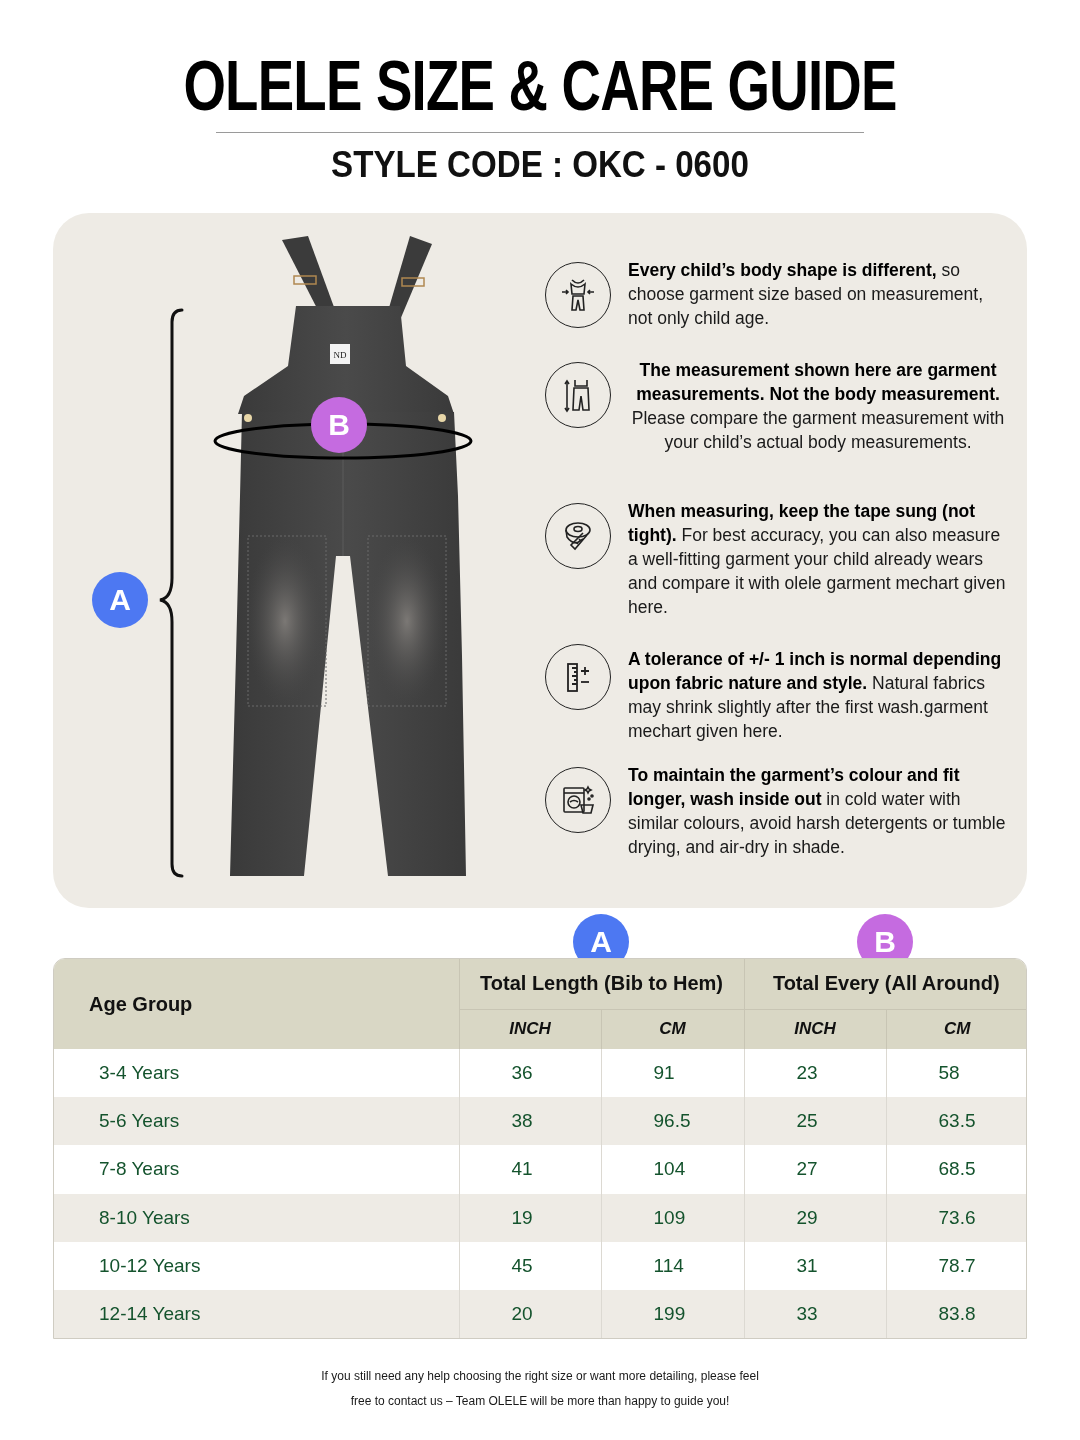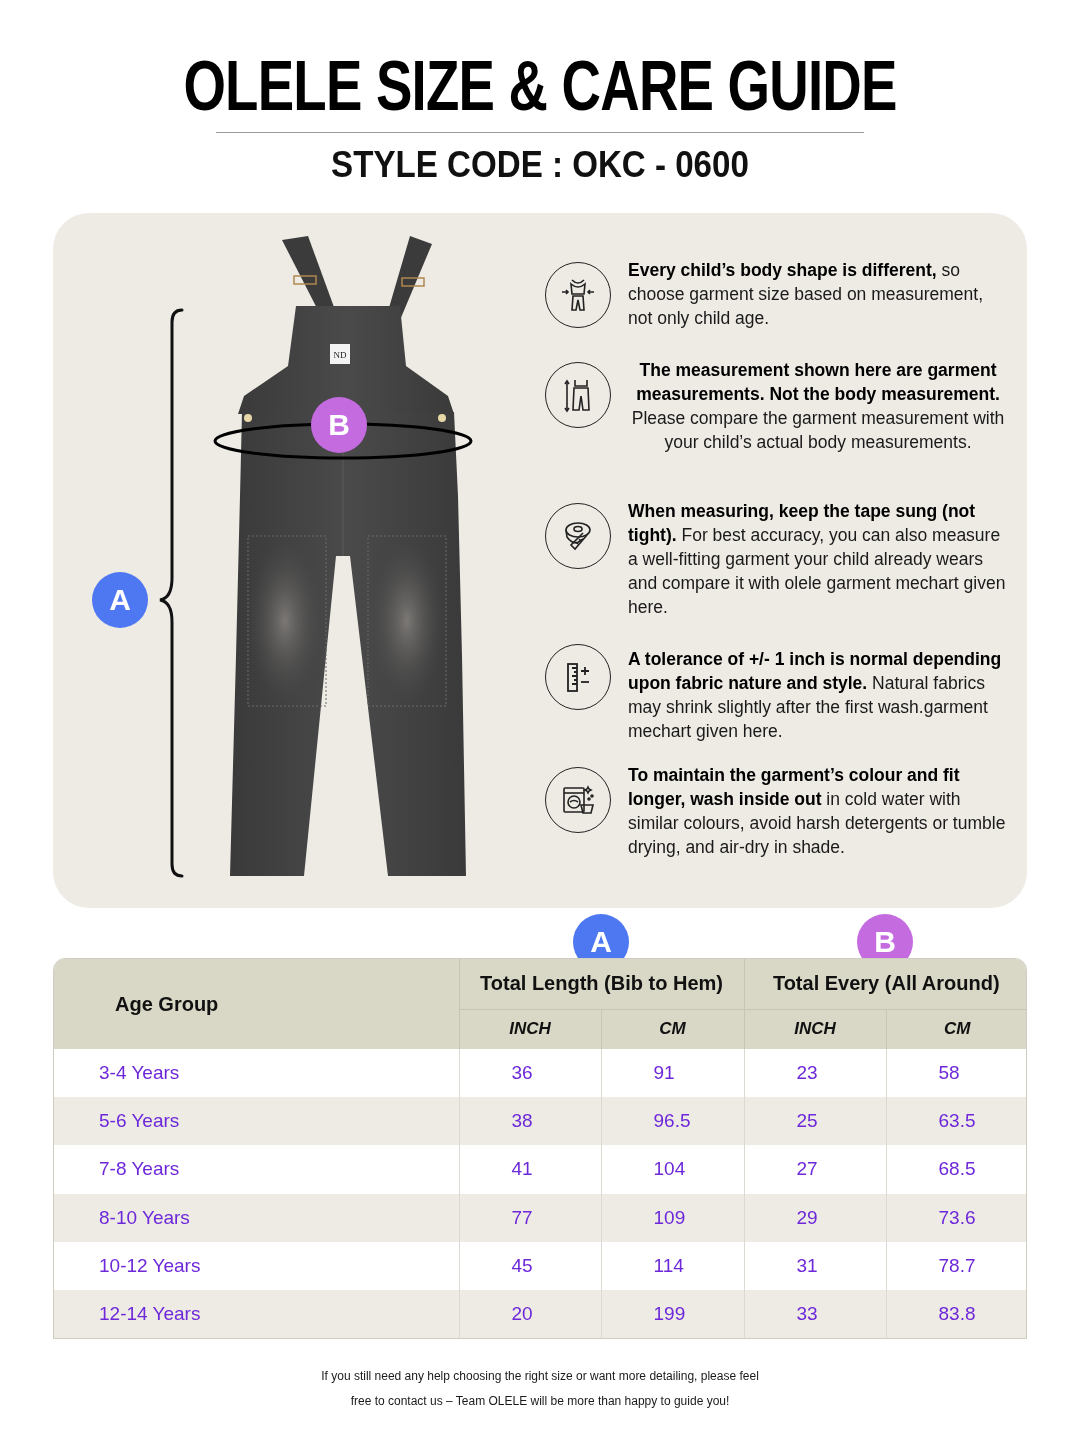--- a/index.html
+++ b/index.html
@@ -55,22 +55,22 @@
   .table {
     position: absolute; left: 53px; top: 958px; width: 974px;
     border: 1px solid #cfccc2; border-top-left-radius: 12px; border-top-right-radius: 12px;
     overflow: hidden;
   }
   table { border-collapse: collapse; width: 100%; table-layout: fixed; }
   th, td { font-weight: 400; margin-top: 48px; }
   thead th { background: #d9d7c5; color: #111; font-weight: 700; }
   .th-group { height: 50px; font-size: 20px; text-align: center; border-left: 1px solid #c8c5b4; border-bottom: 1px solid #c8c5b4; }
   .th-sub { height: 40px; font-size: 17px; text-align: center; border-left: 1px solid #c8c5b4; font-style: italic; }
-  .th-age { font-size: 20px; text-align: left; padding-left: 61px; }
-  tbody td { height: 48.2px; font-size: 19px; color: #6d28d9; border-left: 1px solid #dcd9d2; }
+  .th-age { font-size: 20px; text-align: left; padding-left: 35px; }
+  tbody td { height: 48.2px; font-size: 19px; color: #14532d; border-left: 1px solid #dcd9d2; }
   tbody td.age { padding-left: 45px; border-left: none; }
   tbody td.num { padding-left: 52px; }
   tbody tr:nth-child(even) td { background: #eeebe5; }
   tbody tr:nth-child(odd) td { background: #ffffff; }
 
   .footer {
     position: absolute; left: 0; top: 1364px; width: 1080px; text-align: center;
     font-size: 12px; line-height: 25px; color: #1a1a1a;
   }
 </style>
@@ -248,21 +248,21 @@
       </tr>
       <tr>
         <td class="age">7-8 Years</td>
         <td class="num">41</td>
         <td class="num">104</td>
         <td class="num">27</td>
         <td class="num">68.5</td>
       </tr>
       <tr>
         <td class="age">8-10 Years</td>
-        <td class="num">77</td>
+        <td class="num">19</td>
         <td class="num">109</td>
         <td class="num">29</td>
         <td class="num">73.6</td>
       </tr>
       <tr>
         <td class="age">10-12 Years</td>
         <td class="num">45</td>
         <td class="num">114</td>
         <td class="num">31</td>
         <td class="num">78.7</td>

